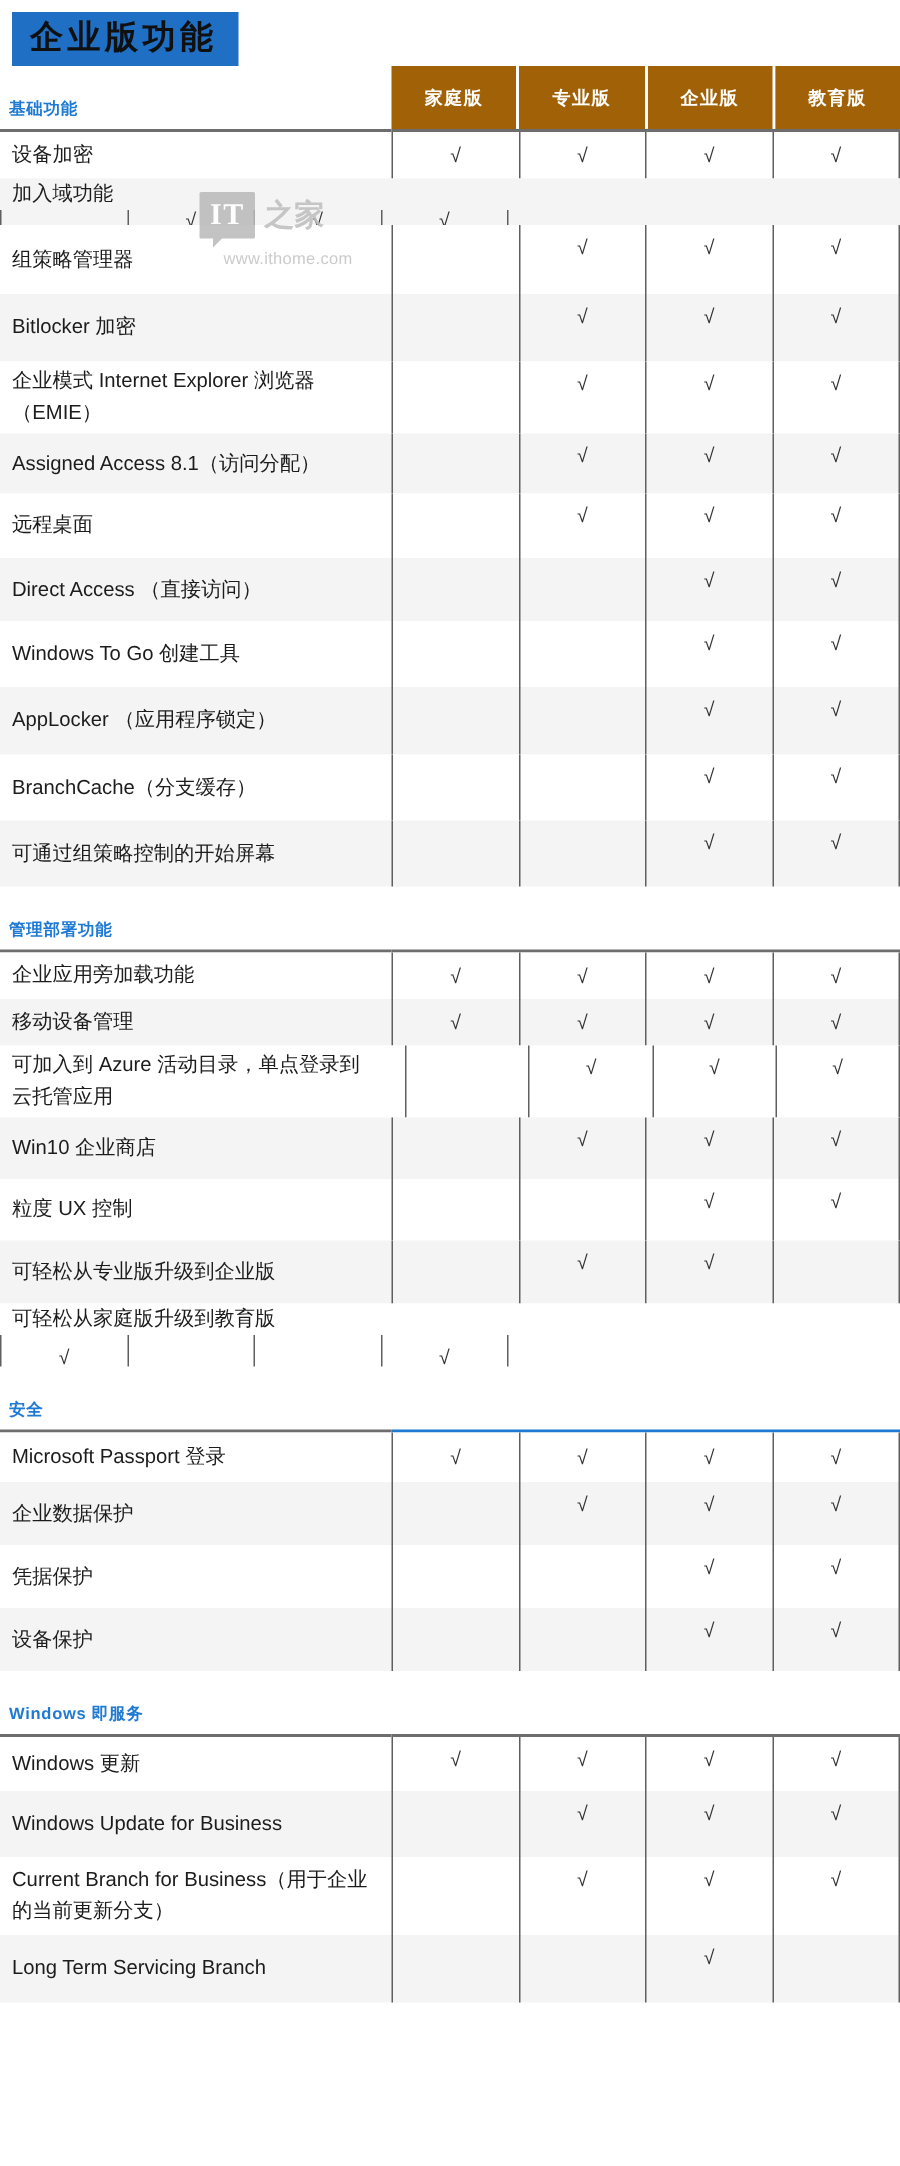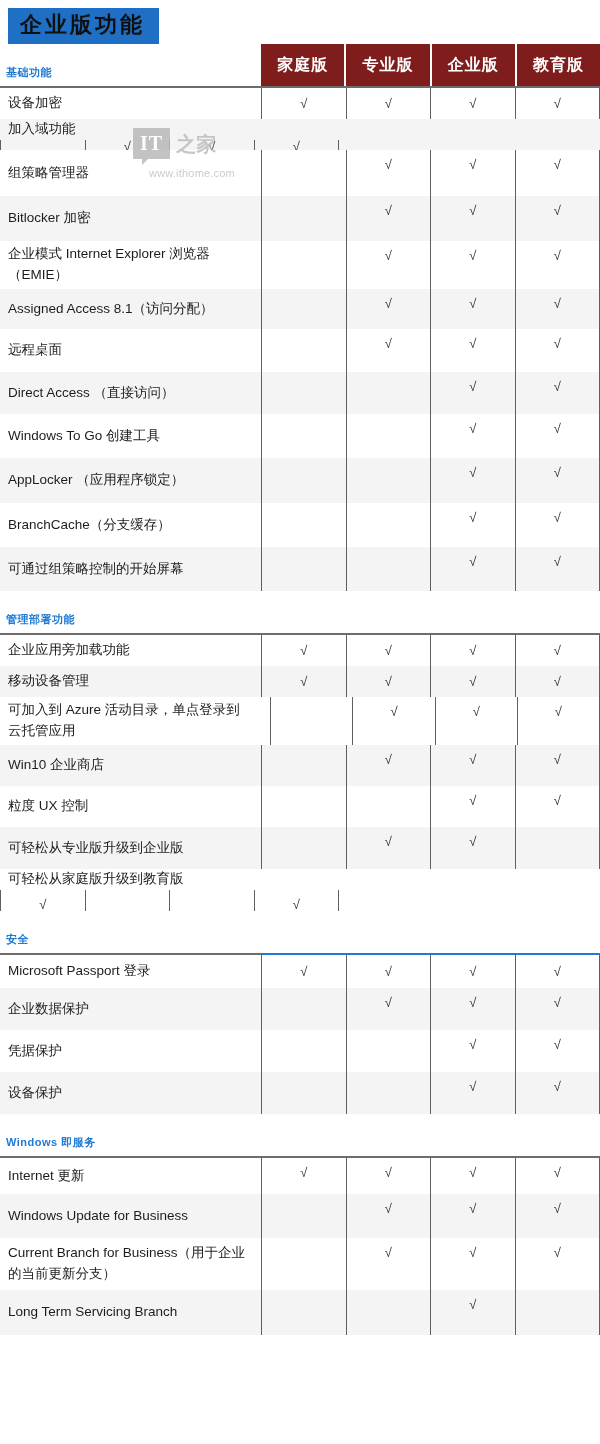--- a/index.html
+++ b/index.html
@@ -50,23 +50,23 @@
   .colhead {
     position: absolute;
     left: 261px;
     top: 0;
     width: 339px;
     height: 42px;
     display: flex;
   }
   .colhead .ch {
     flex: 1 1 0;
-    background: #7f1d1d;
+    background: #a16207;
     color: #ffffff;
-    font-size: 16px;
+    font-size: 12px;
     font-weight: 700;
     display: flex;
     align-items: center;
     justify-content: center;
     border-right: 2px solid #ffffff;
     letter-spacing: 1px;
   }
   .colhead .ch:last-child { border-right: none; }
 
   
@@ -556,21 +556,21 @@
       <div class="section">
         <div class="section-head">
           <div class="section-title">Windows 即服务</div>
         </div>
         <div class="tbl-divider">
           <div class="left"></div>
           <div class="right"></div>
         </div>
         <div class="tbody">
           <div class="row" style="height: 36px;">
-            <div class="label">Internet 更新</div>
+            <div class="label">Windows 更新</div>
             <div class="cells">
               <div class="cell top-align">
                 <span class="chk">√</span>
               </div>
               <div class="cell top-align">
                 <span class="chk">√</span>
               </div>
               <div class="cell top-align">
                 <span class="chk">√</span>
               </div>

